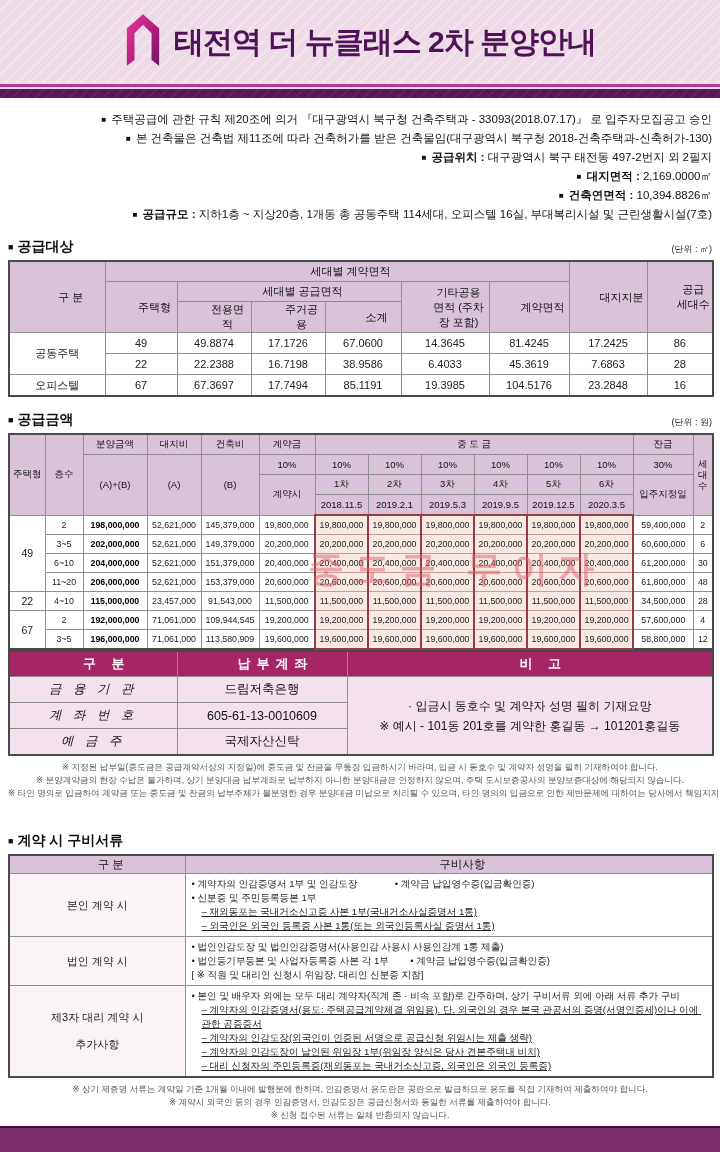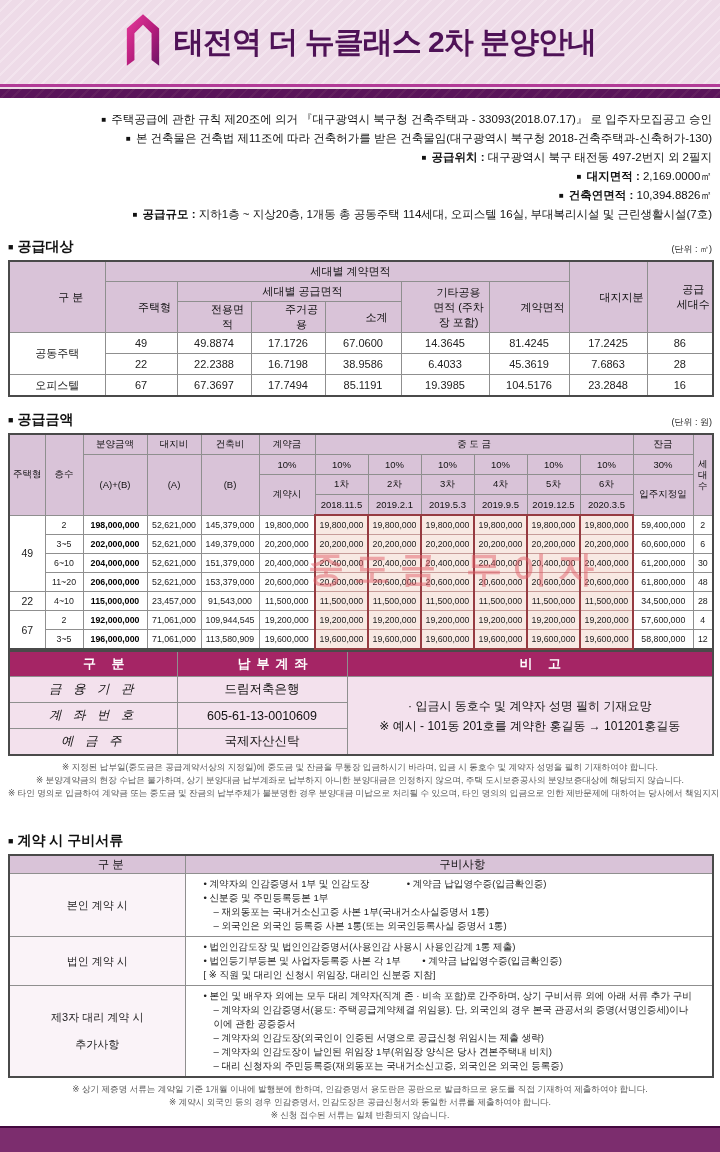--- a/index.html
+++ b/index.html
@@ -60,23 +60,23 @@
   #t3 .remark{font-size:12px;line-height:20px;}
 
   
   .notes{list-style:none;margin:5px 0 0 0;padding:0;text-align:center;}
   .notes li{font-size:8.6px;color:#555;line-height:13px;white-space:nowrap;}
 
   
   #t4 th{font-size:11.5px;height:17px;}
   #t4 td{font-size:9.6px;color:#222;}
   #t4 .lbl-cell{background:#faf3f8;font-size:11px;}
-  #t4 .lines{text-align:left;padding:3px 18px;margin-top:30px;}
+  #t4 .lines{text-align:left;padding:3px 6px;margin-top:30px;}
   #t4 .line{line-height:14px;white-space:pre-wrap;}
-  #t4 .line.indent{padding-left:10px;}
+  #t4 .line.indent{padding-left:10px;text-decoration:underline;}
   #t4 .lbl2{margin-top:12px;}
 
   
   .footer-bar{position:absolute;left:0;bottom:0;width:720px;height:24px;background:#7c2d6e;border-top:2px solid #44093f;}
 </style>
 </head>
 <body>
 
 <div class="page">
 

